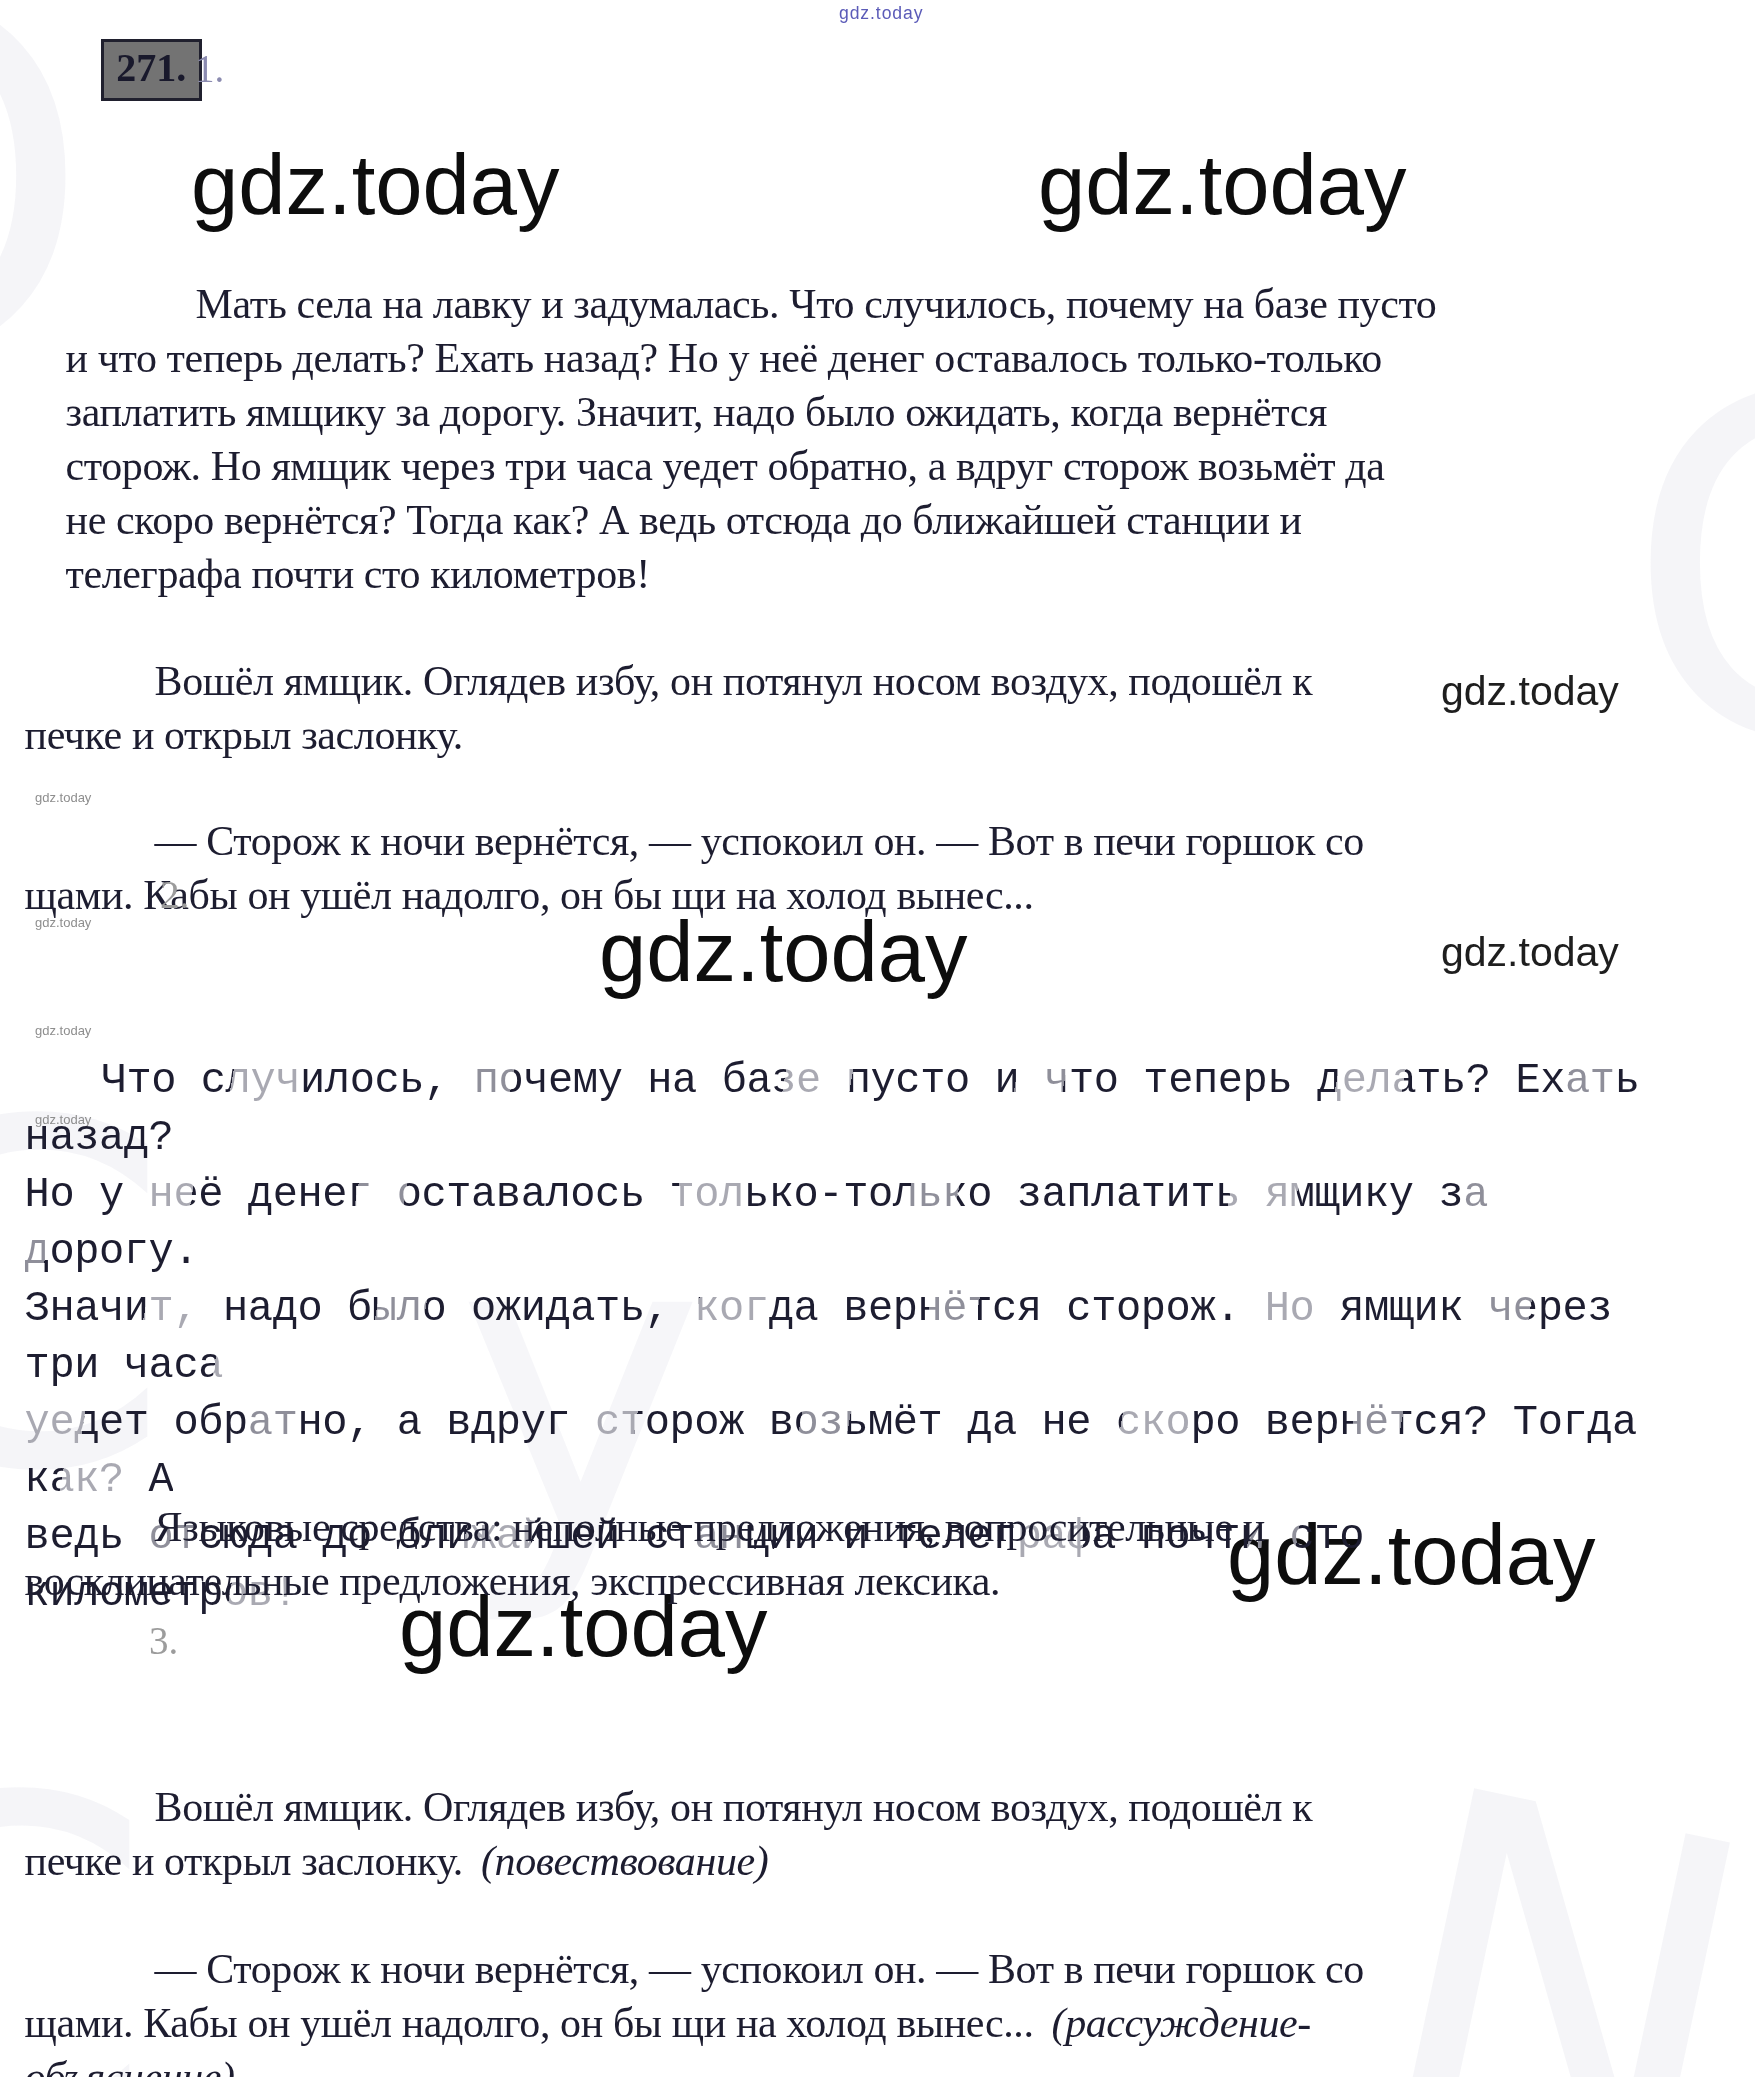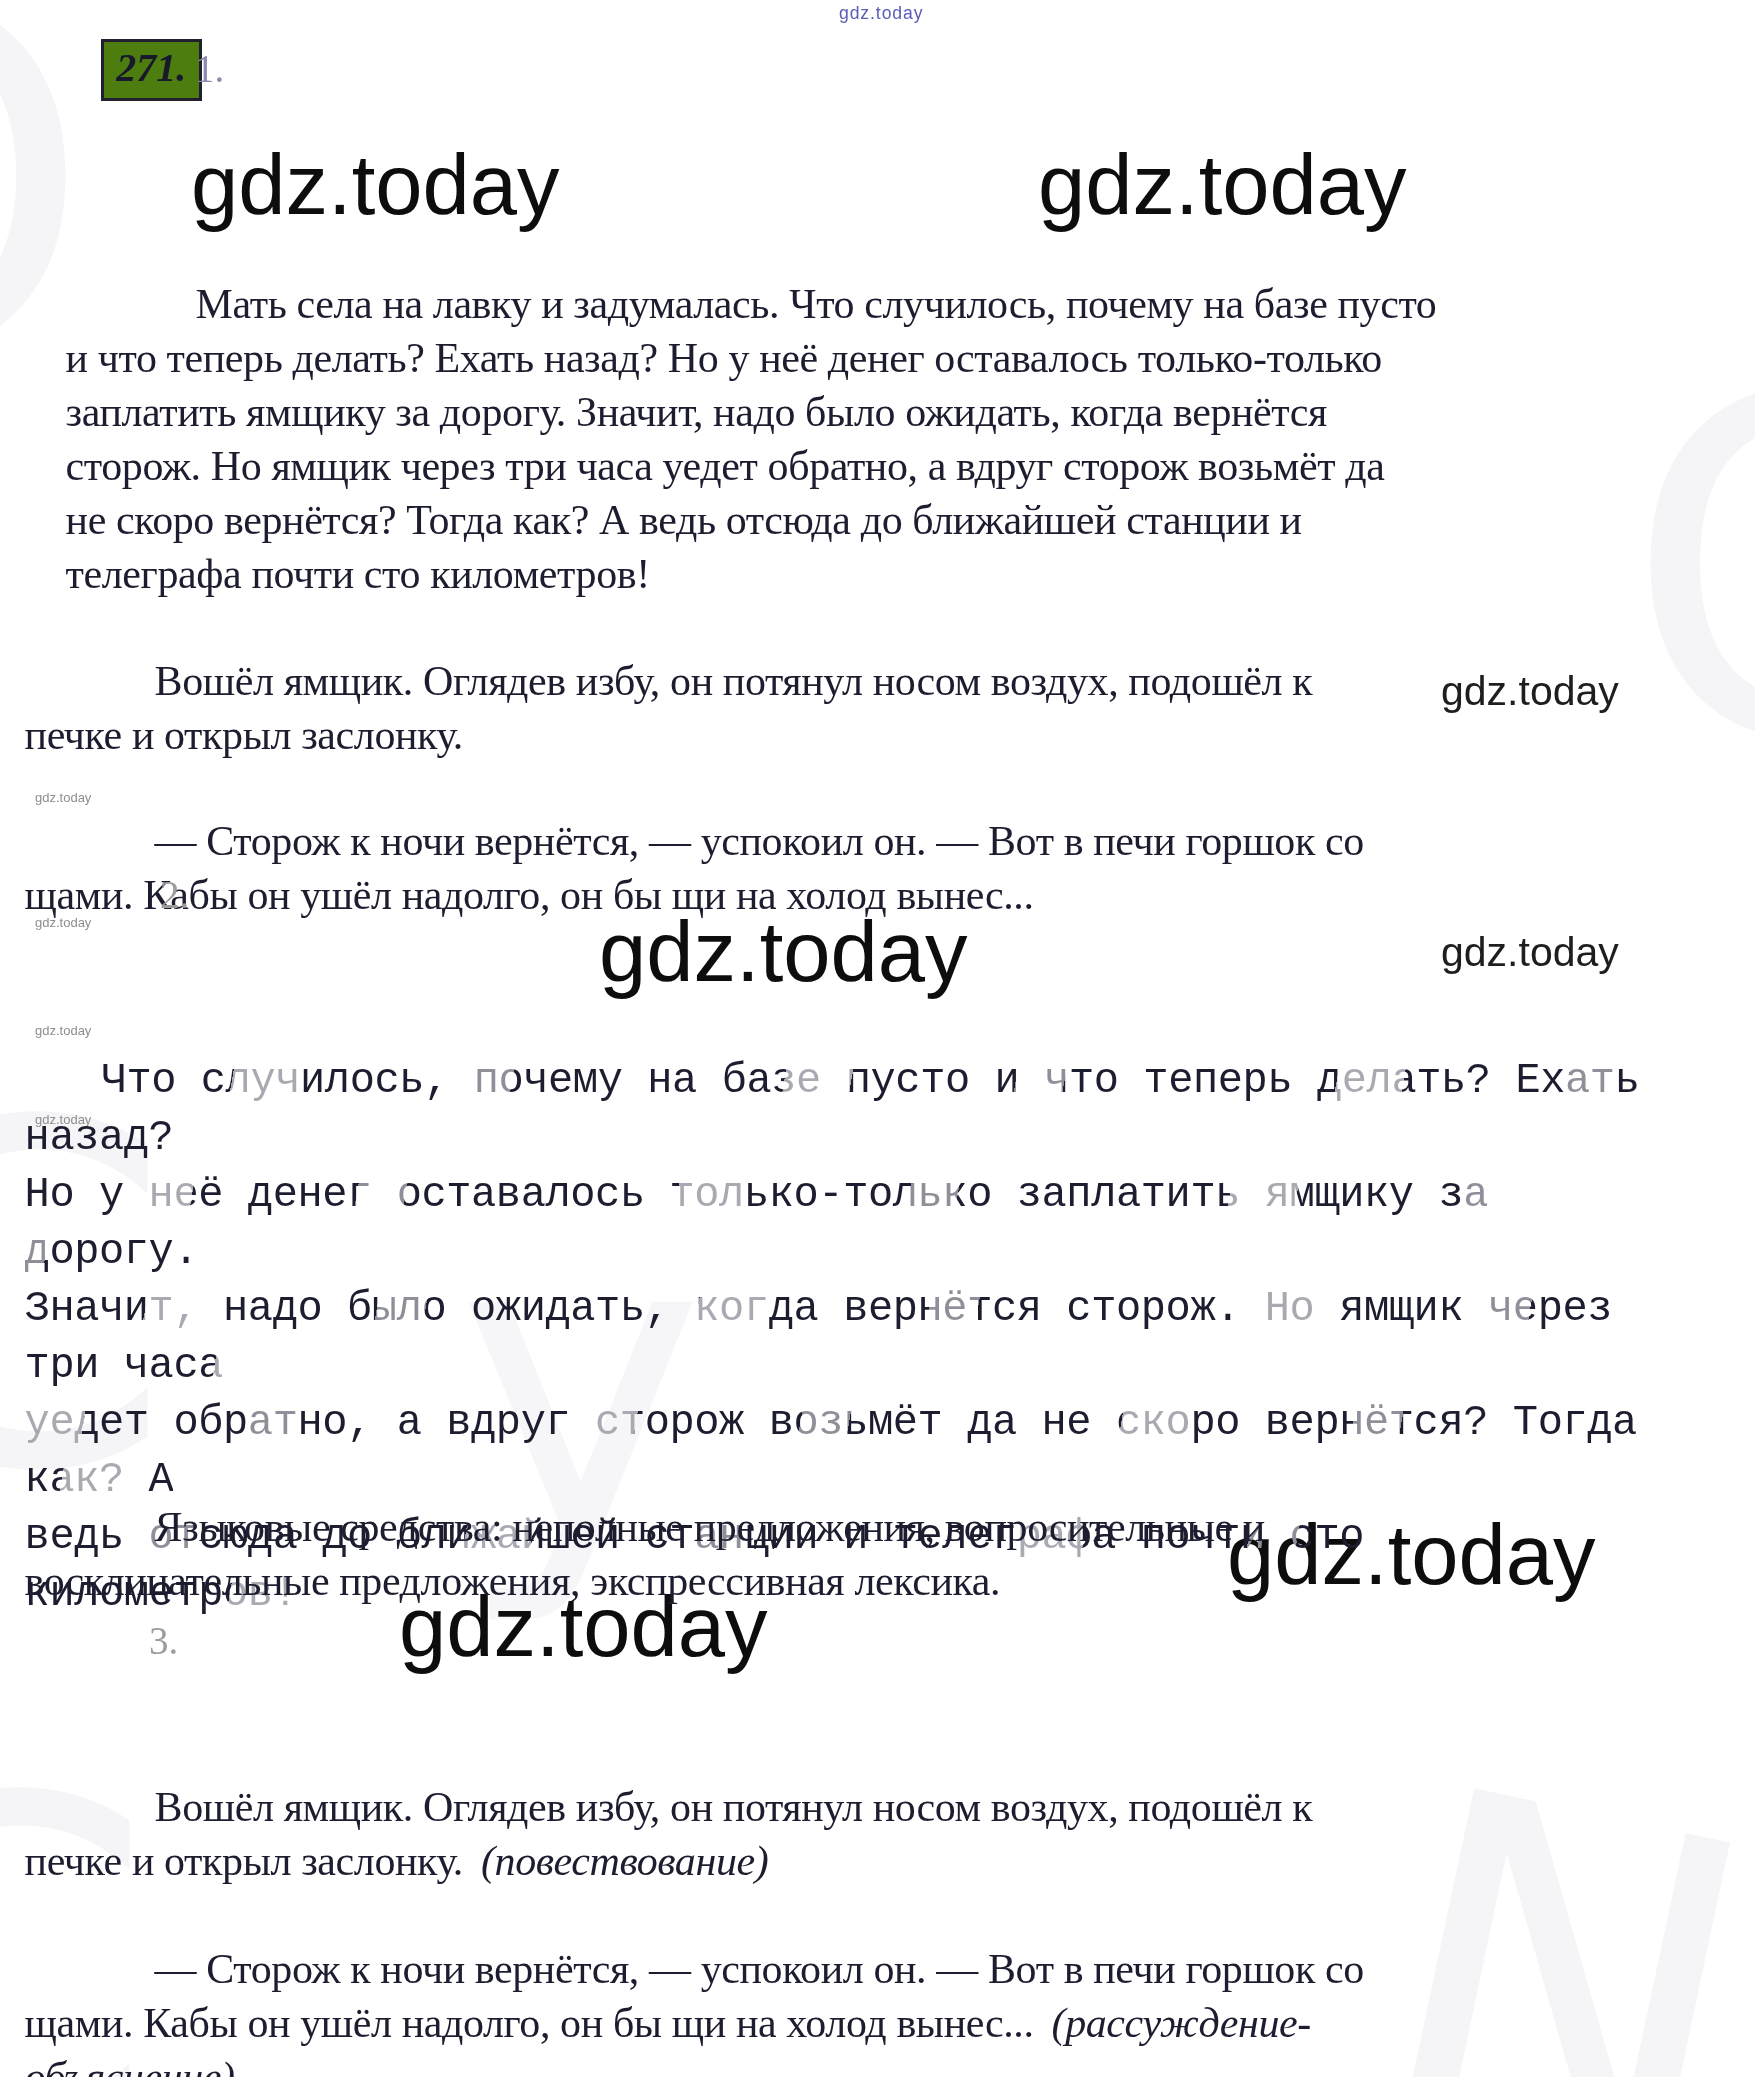--- a/index.html
+++ b/index.html
@@ -27,21 +27,21 @@
   @supports (-webkit-background-clip:text){
     .mixed{background:repeating-linear-gradient(100deg,
              #1d1d30 0 132px,#a9a9b2 132px 198px,#1d1d30 198px 360px,
              #8f8f9a 360px 408px,#1d1d30 408px 544px);
            -webkit-background-clip:text;background-clip:text;color:transparent;}
   }
 
   
   .ex-box{position:absolute;left:101px;top:39px;border:3.5px solid #20202e;
           padding:1.8px 12.3px 7px 12.3px;font-weight:bold;font-size:40px;color:#19192c;
-          background:#4d7c0f;font-style:italic;}
+          background:#737373;}
   .part-label{position:absolute;font-size:39px;color:#9c9c9c;}
   .label-1{left:195px;top:46px;color:#8b8bb0;}
   .label-2{left:160px;top:872px;}
   .label-3{left:149px;top:1618px;}
 
   
   .wm{font-family:Liberation Sans, sans-serif;position:absolute;
       line-height:1;white-space:nowrap;}
   .wm-big{font-size:85px;color:#0d0d0d;font-weight:400;}
   .wm1{left:191px;top:142px;}

